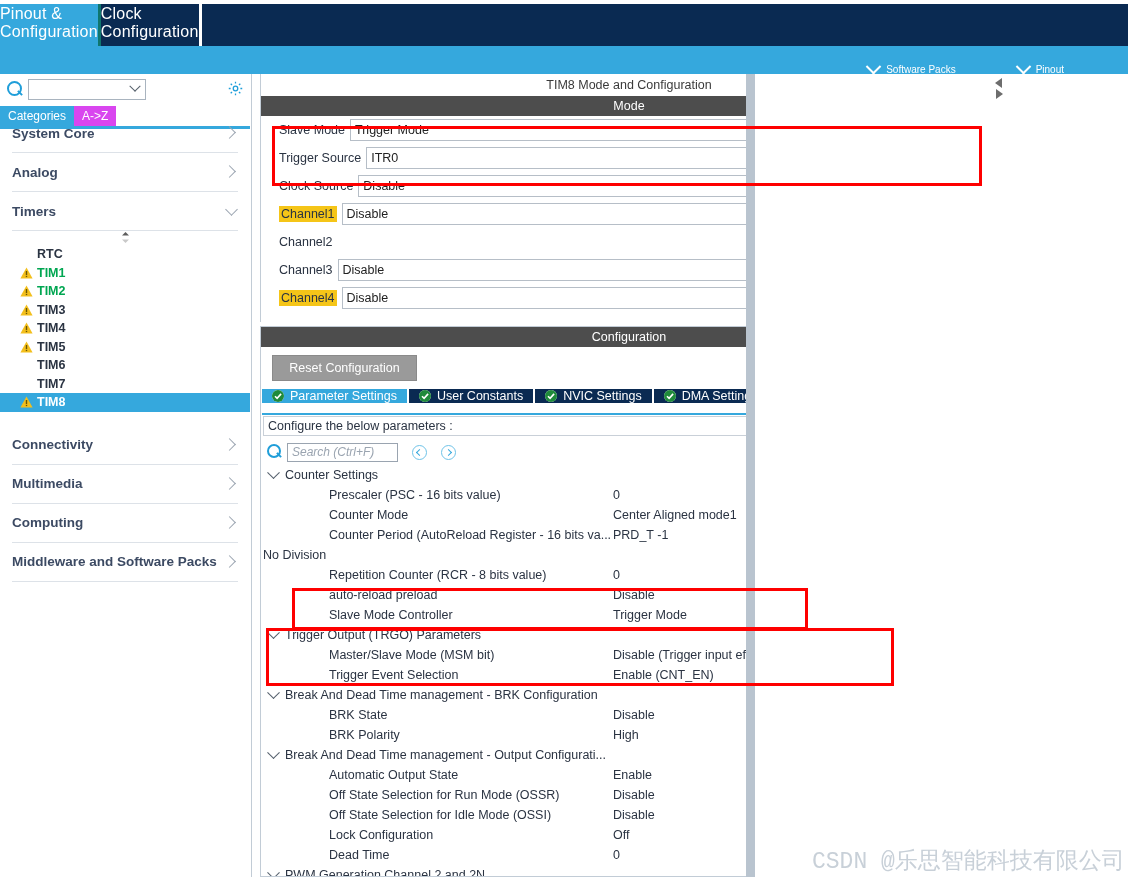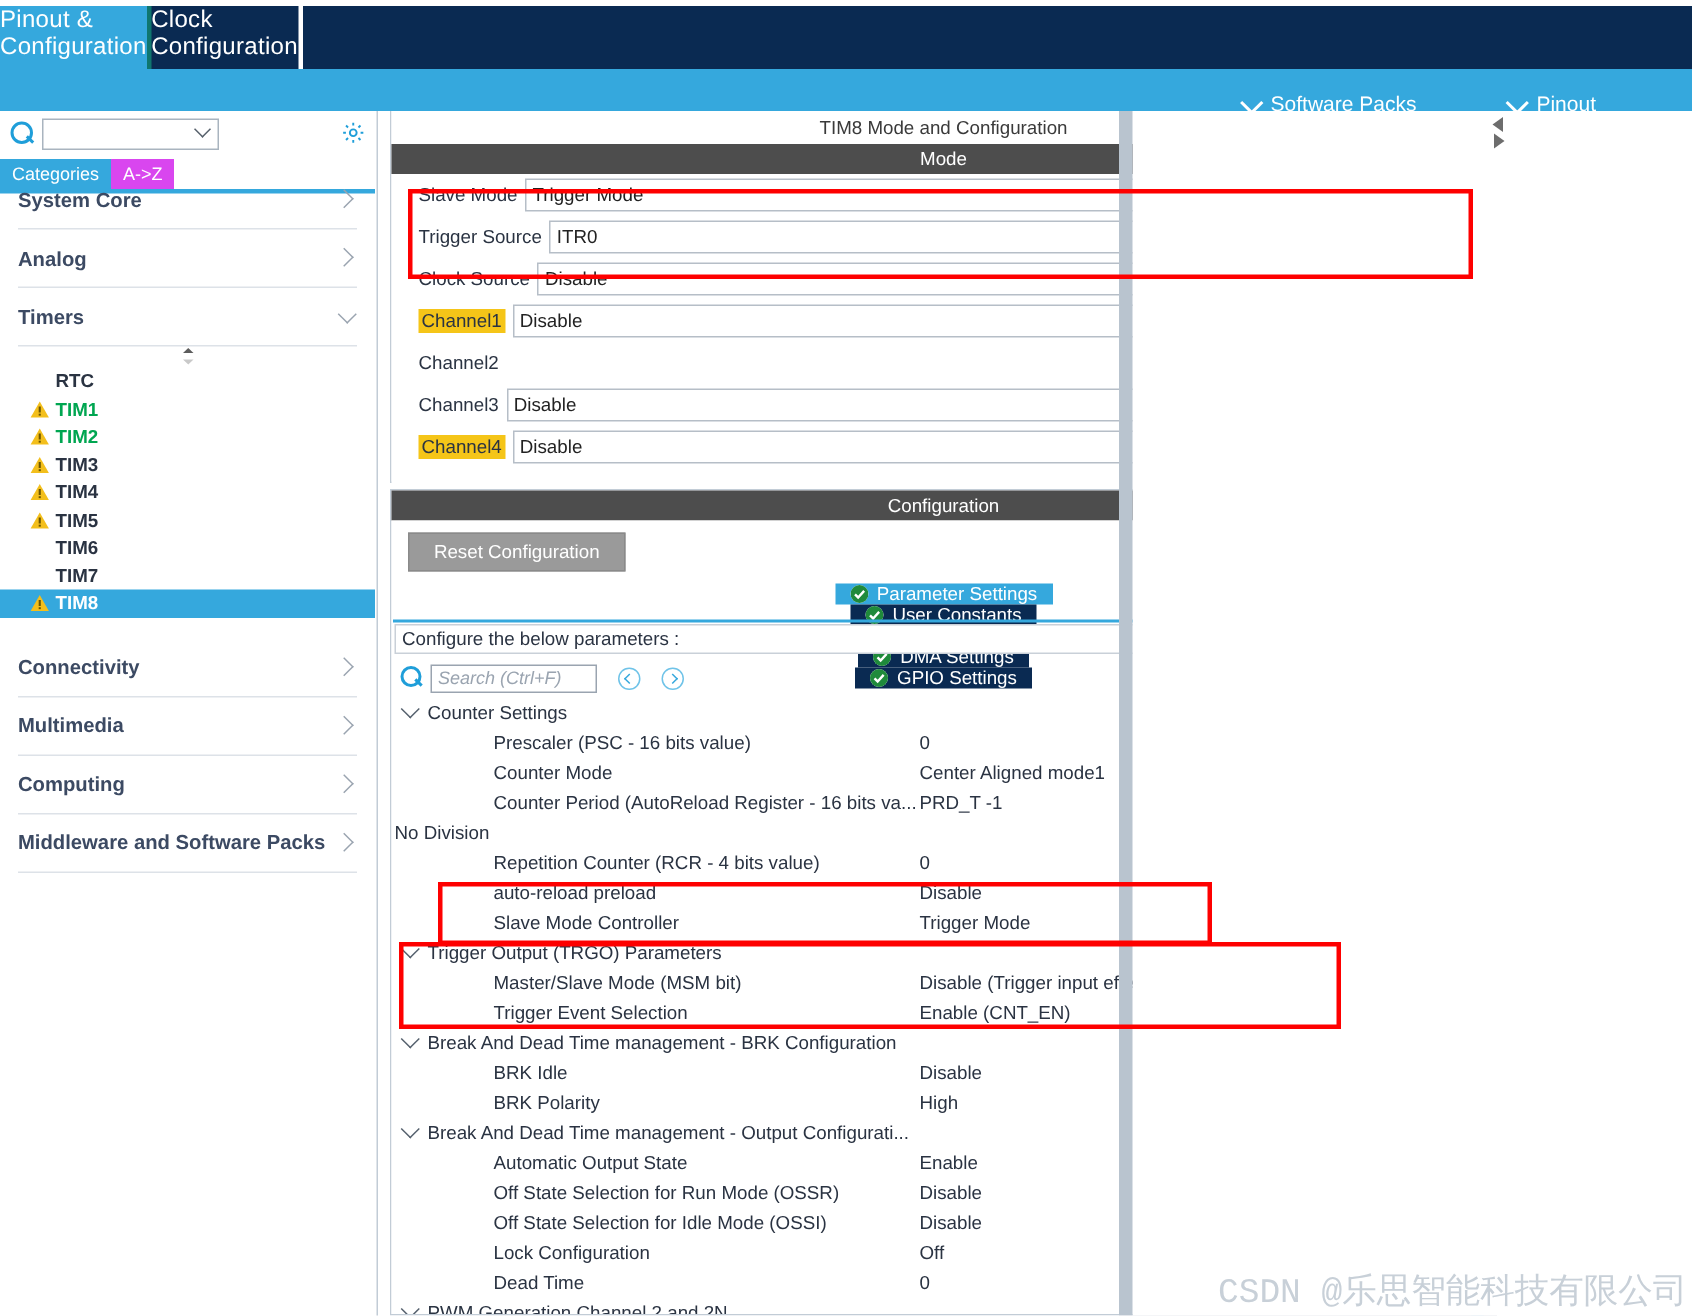--- a/index.html
+++ b/index.html
@@ -32,22 +32,22 @@
   .topbar-gap { position:absolute; left:0; top:0; width:1128px; height:4px; background:#ffffff; }
 
   
   .subbar {
     position: absolute; left: 0; top: 46px; width: 1128px; height: 28px;
     background: #35a8dd;
     display: flex; align-items: center; justify-content: flex-end;
     color: #ffffff;
   }
   .subbar-item {
-    display: flex; align-items: flex-end; gap: 7px;
-    font-size: 14px; color: #ffffff; margin-top: 18px;
+    display: flex; align-items: flex-start; gap: 7px;
+    font-size: 10px; color: #ffffff; margin-top: 18px;
   }
   .subbar-item.sp { margin-right: 62px; }
   .subbar-item.po { margin-right: 64px; }
   .chev-down {
     display: inline-block; width: 11px; height: 11px;
     border-right: 2.2px solid #ffffff; border-bottom: 2.2px solid #ffffff;
     transform: rotate(45deg) translate(-2px,-2px);
   }
 
   
@@ -196,21 +196,21 @@
     background: #ffffff; border: 1px solid #c2ccd6;
   }
   .cfg-body { position: relative; height: 529px; background: #ffffff; }
   .reset-btn {
     position: absolute; left: 11px; top: 8px; width: 145px; height: 26px;
     background: #9a9a9a; color: #ffffff; border: 1px solid #8a8a8a;
     display: flex; align-items: center; justify-content: center; font-size: 12.5px;
   }
   .tabstrip {
     position: absolute; left: 1px; top: 42px; width: 736px; height: 24px;
-    display: flex; align-items: center; flex-direction: column;
+    display: flex; align-items: flex-start;
   }
   .ctab {
     display: flex; align-items: center; gap: 6px;
     padding: 0 10px; background: #0a2a52; color: #ffffff; font-size: 12.5px;
     margin-right: 2px; white-space: nowrap;
   }
   .ctab.active { background: #35a8dd; }
   .tick {
     width: 12px; height: 12px; border-radius: 50%; background: #ffffff;
     display: inline-flex; align-items: center; justify-content: center; flex: none;
@@ -617,21 +617,21 @@
             <span class="pval">Center Aligned mode1</span>
           </div>
           <div class="prow">
             <span class="pname">Counter Period (AutoReload Register - 16 bits va...</span>
             <span class="pval">PRD_T -1</span>
           </div>
           <div class="prow">
             <span class="pval">No Division</span>
           </div>
           <div class="prow">
-            <span class="pname">Repetition Counter (RCR - 4 bits value)</span>
+            <span class="pname">Repetition Counter (RCR - 8 bits value)</span>
             <span class="pval">0</span>
           </div>
           <div class="prow">
             <span class="pname">auto-reload preload</span>
             <span class="pval">Disable</span>
           </div>
           <div class="prow">
             <span class="pname">Slave Mode Controller</span>
             <span class="pval">Trigger Mode</span>
           </div>
@@ -647,21 +647,21 @@
           <div class="prow">
             <span class="pname">Trigger Event Selection</span>
             <span class="pval">Enable (CNT_EN)</span>
           </div>
 
           <div class="grow">
             <span class="gchev"></span>
             <span class="gname">Break And Dead Time management - BRK Configuration</span>
           </div>
           <div class="prow">
-            <span class="pname">BRK Idle</span>
+            <span class="pname">BRK State</span>
             <span class="pval">Disable</span>
           </div>
           <div class="prow">
             <span class="pname">BRK Polarity</span>
             <span class="pval">High</span>
           </div>
 
           <div class="grow">
             <span class="gchev"></span>
             <span class="gname">Break And Dead Time management - Output Configurati...</span>

